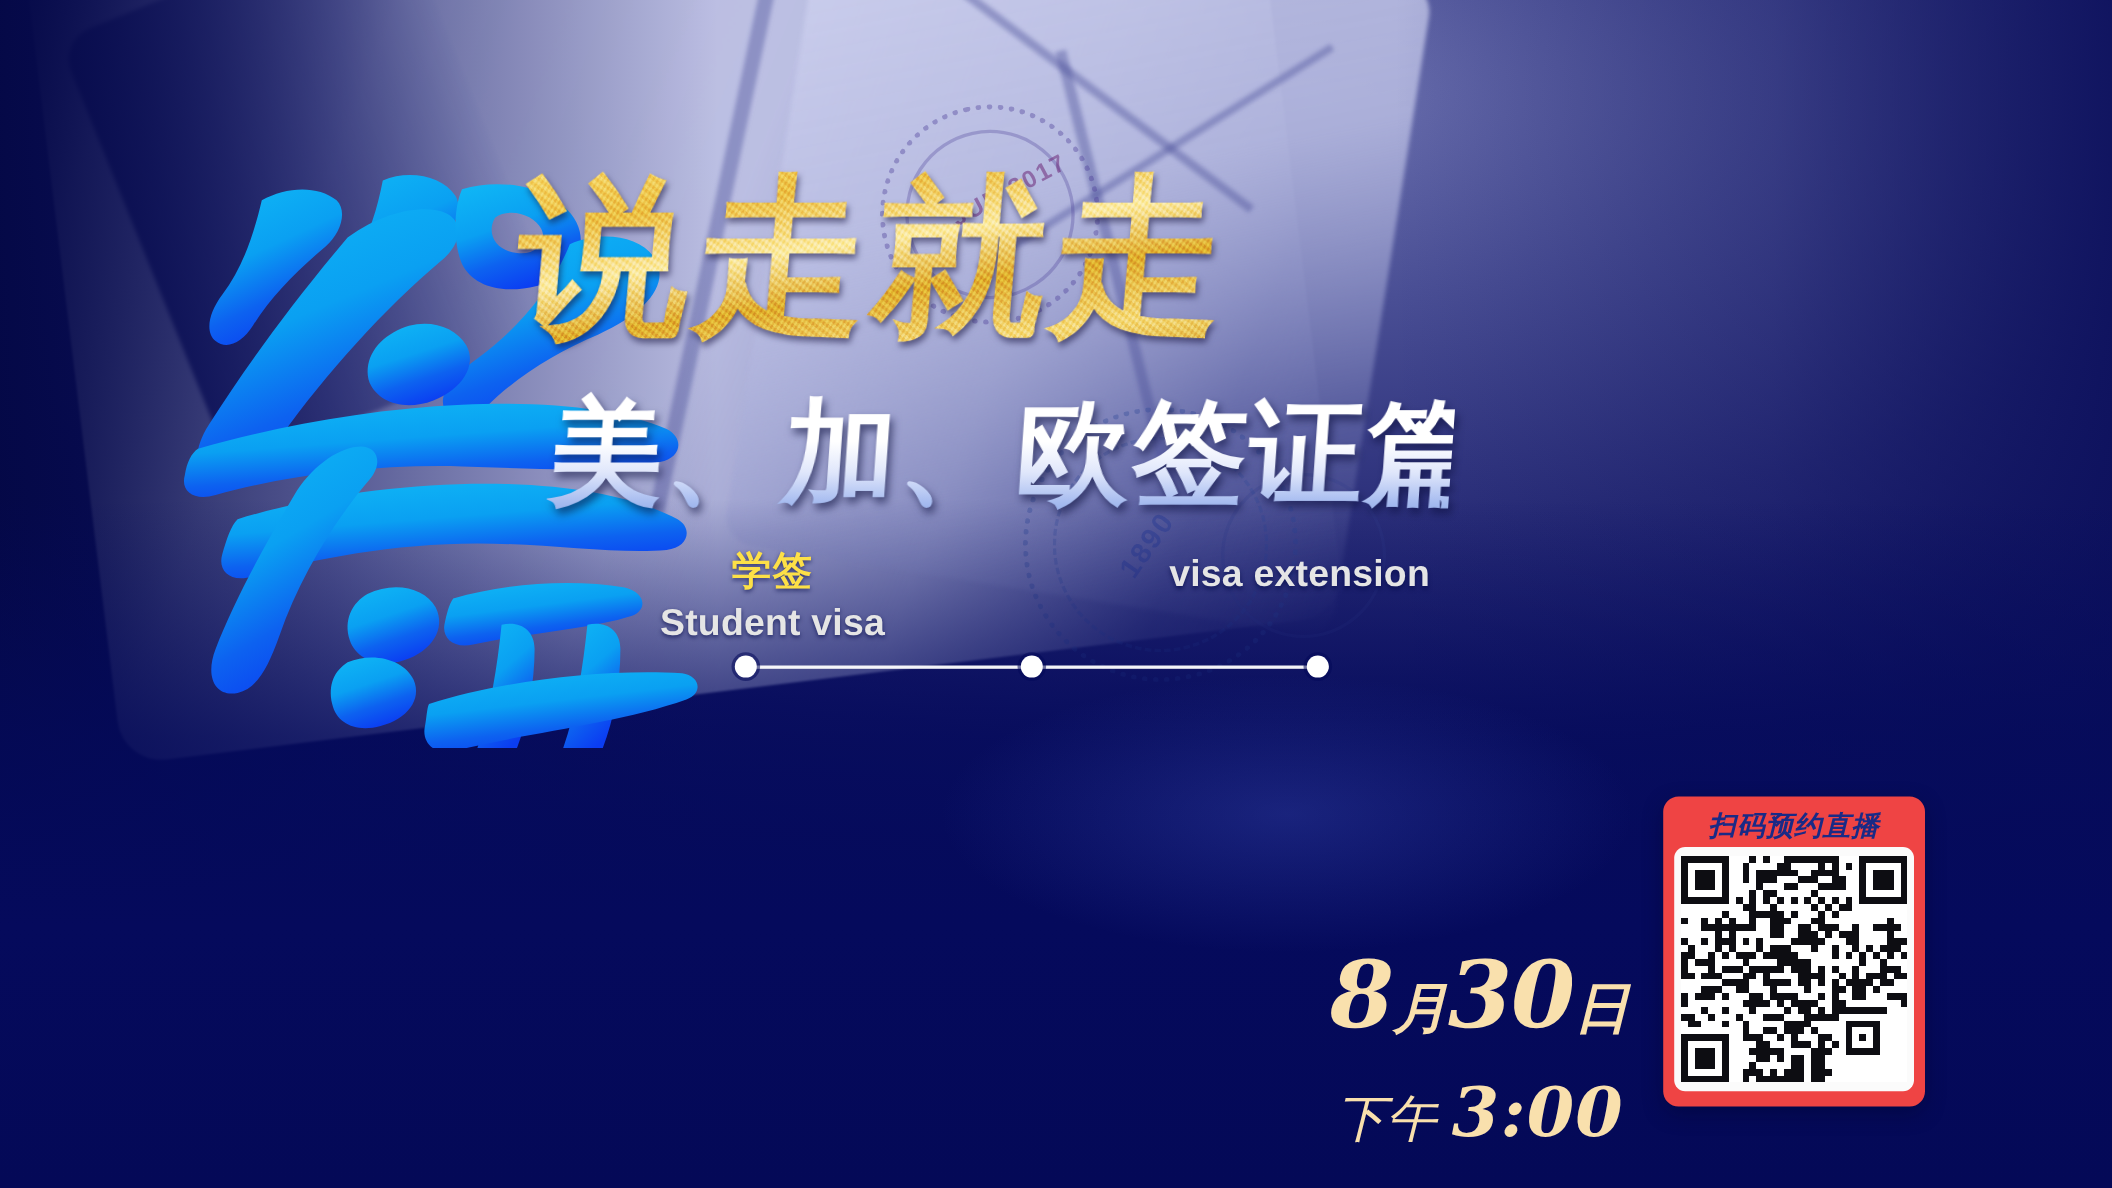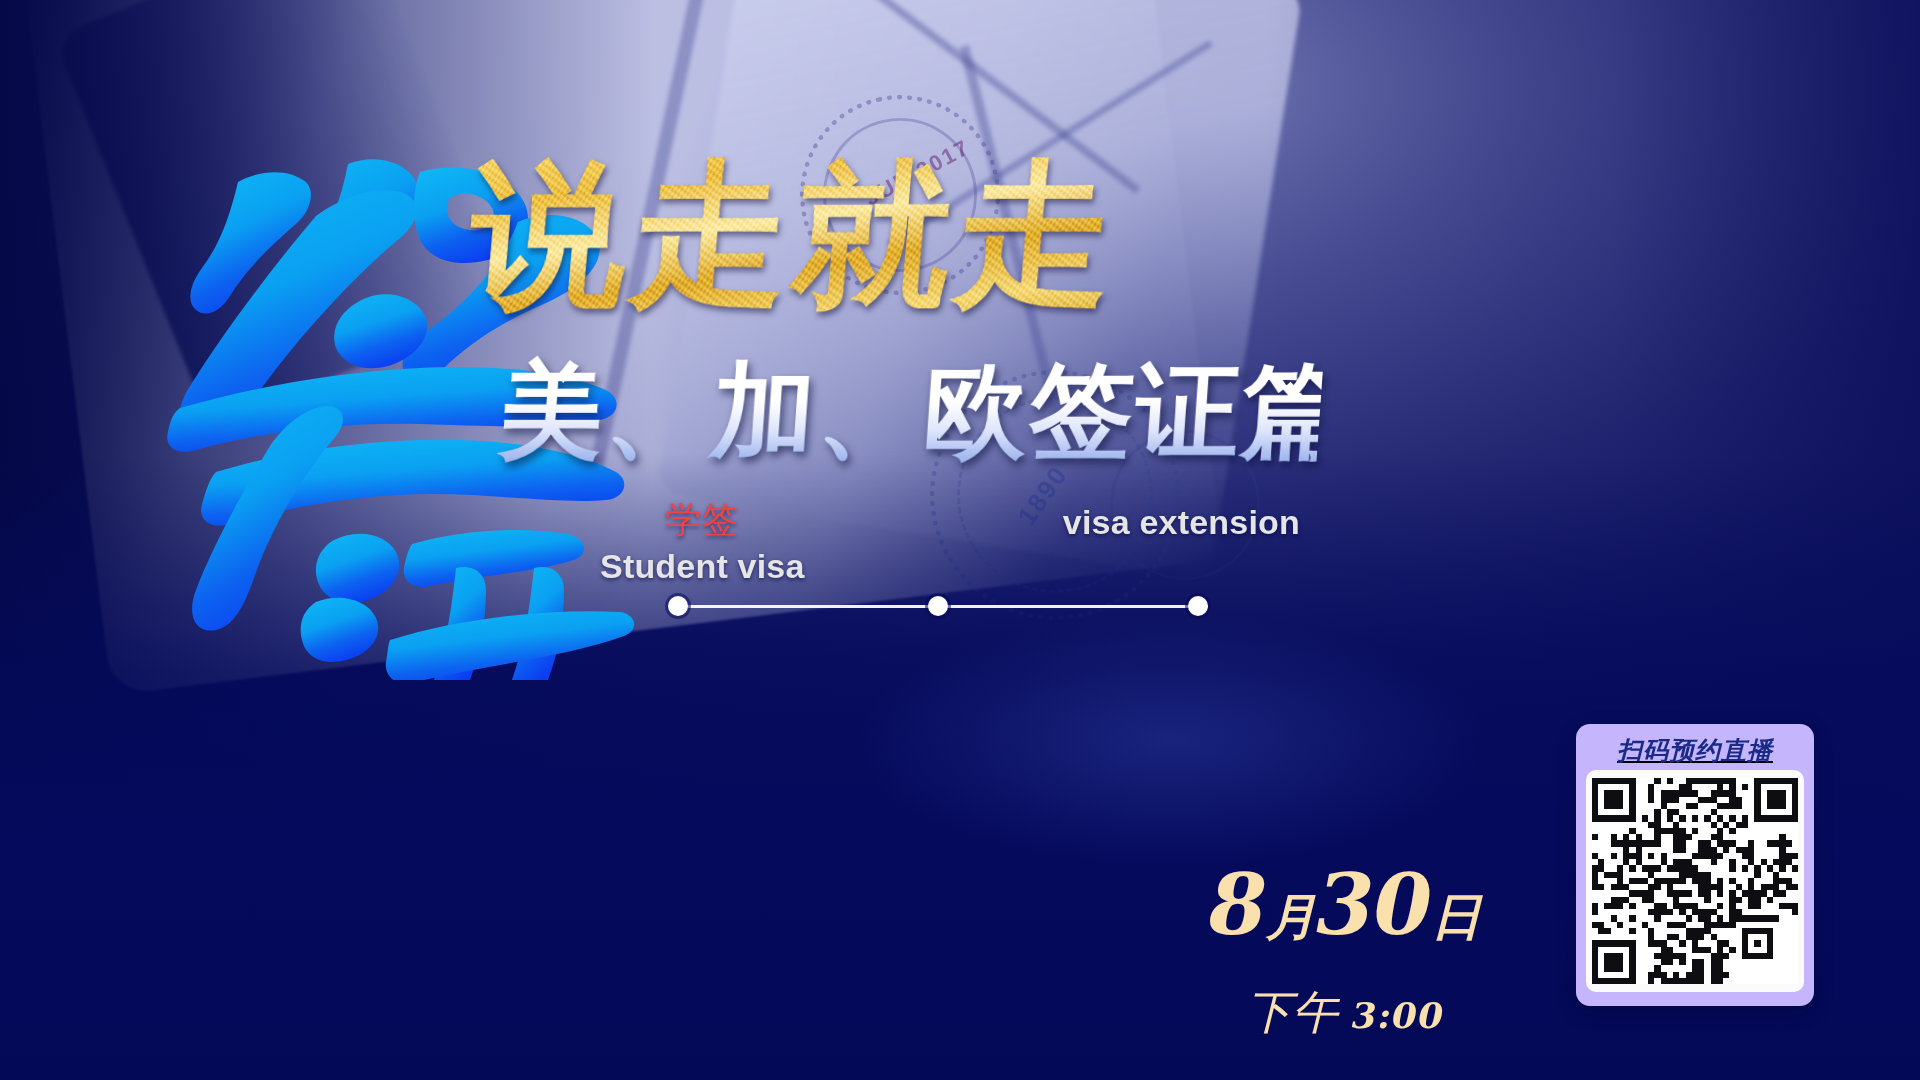--- a/index.html
+++ b/index.html
@@ -93,21 +93,21 @@
     background:linear-gradient(180deg,#ffffff 0%,#ffffff 42%,#dfe6fb 66%,#a8bdf0 88%,#8fa9e8 100%);
     -webkit-background-clip:text;background-clip:text;color:transparent;
     filter:drop-shadow(3px 5px 4px rgba(10,14,60,0.60));
     transform:skewX(-4deg);
   }
 
   
   .visa-row{position:absolute;left:600px;top:498px;width:700px;}
   .visa-items{display:flex;justify-content:space-between;align-items:flex-start;}
   .visa-item{text-align:center;}
-  .visa-cn{color:#ef4444;font-size:36px;font-weight:400;line-height:44px;letter-spacing:1px;
+  .visa-cn{color:#fde047;font-size:36px;font-weight:700;line-height:44px;letter-spacing:1px;
     font-family:"DejaVu Sans","Liberation Sans",sans-serif;
     text-shadow:0 2px 4px rgba(4,10,70,0.65);}
   .visa-en{color:#e5e5e5;font-size:34px;font-weight:700;line-height:44px;margin-top:2px;
     font-family:"Liberation Sans",sans-serif;letter-spacing:0.2px;
     text-shadow:0 2px 4px rgba(4,10,70,0.65);}
   
   .rail{position:absolute;left:668px;top:596px;width:540px;height:20px;}
   .rail-inner{position:relative;display:flex;align-items:center;justify-content:space-between;height:20px;}
   .rail-line{position:absolute;left:12px;right:0;top:9px;height:3px;background:#ffffff;opacity:.95;}
   .rail-dot{position:relative;width:20px;height:20px;border-radius:50%;background:#ffffff;z-index:2;
@@ -116,27 +116,27 @@
   
   .datetime{position:absolute;left:1180px;top:862px;width:330px;text-align:center;color:#f9e0ad;}
   .dt-line1{font-size:0;line-height:86px;white-space:nowrap;}
   .dt-num{font-size:84px;font-weight:700;font-style:italic;letter-spacing:-1px;
     font-family:"DejaVu Serif","Liberation Serif",serif;vertical-align:baseline;}
   .dt-cn{font-size:50px;font-weight:700;font-style:italic;vertical-align:baseline;
     font-family:"DejaVu Sans","Liberation Sans",sans-serif;}
   .dt-line2{font-size:0;line-height:66px;white-space:nowrap;margin-top:2px;}
   .dt-ampm{font-size:46px;font-weight:400;font-style:italic;
     font-family:"DejaVu Sans","Liberation Sans",sans-serif;vertical-align:baseline;}
-  .dt-time{font-size:36px;font-weight:700;font-style:italic;letter-spacing:1px;
+  .dt-time{font-size:62px;font-weight:700;font-style:italic;letter-spacing:1px;
     font-family:"DejaVu Serif","Liberation Serif",serif;vertical-align:baseline;padding-left:14px;}
 
   
-  .qr-panel{position:absolute;left:1576px;top:724px;width:238px;height:282px;
-    background:#c4b5fd;border-radius:14px;padding:8px 10px 10px;
-    box-shadow:0 6px 18px rgba(2,6,50,0.45);text-decoration:underline;}
+  .qr-panel{position:absolute;left:1512px;top:724px;width:238px;height:282px;
+    background:#ef4444;border-radius:14px;padding:8px 10px 10px;
+    box-shadow:0 6px 18px rgba(2,6,50,0.45);}
   .qr-title{color:#1a2a86;font-size:25px;font-weight:700;font-style:italic;text-align:center;
     line-height:38px;letter-spacing:1px;font-family:"DejaVu Sans","Liberation Sans",sans-serif;
     white-space:nowrap;}
   .qr-box{background:#fbfbfb;border-radius:10px;width:100%;height:222px;
     display:flex;align-items:center;justify-content:center;padding:6px;}
   .qr-box svg{width:100%;height:100%;display:block;}
 </style>
 </head>
 <body>
 

